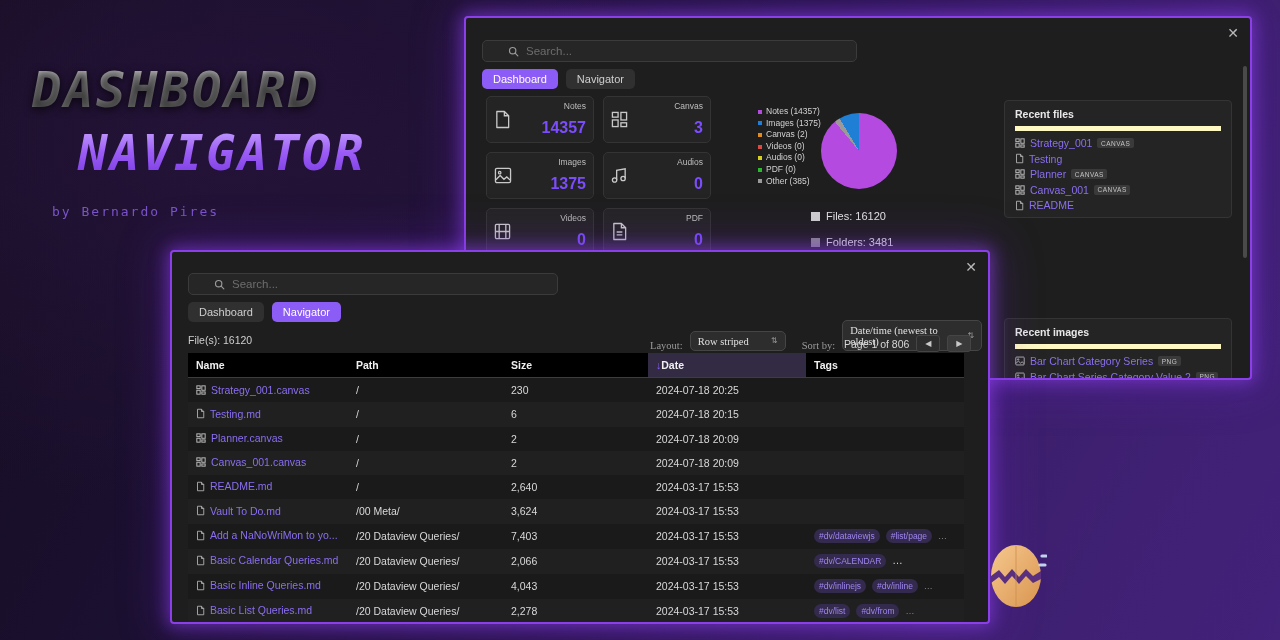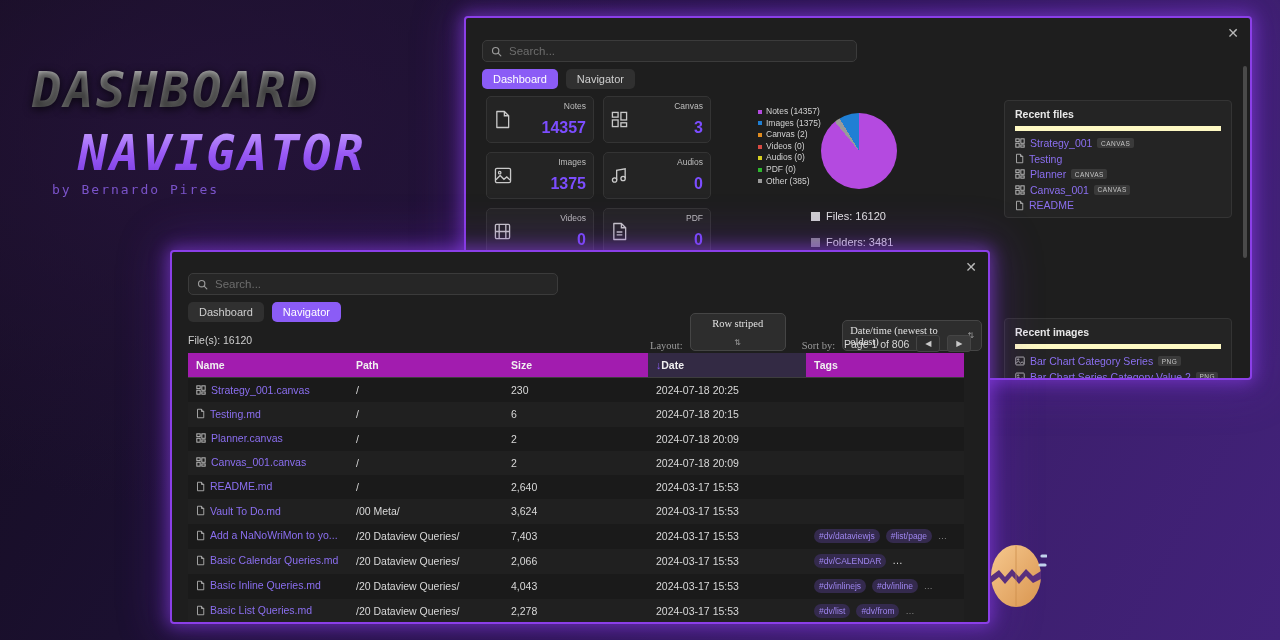--- a/index.html
+++ b/index.html
@@ -30,21 +30,21 @@
     font-family: "DejaVu Sans Mono", monospace;
     font-size: 49px; font-weight: bold; font-style: italic;
     letter-spacing: 2.5px; margin-top: 6px; padding-left: 56px;
     background: linear-gradient(180deg, #c9a8ff 0%, #9b5cf6 48%, #7536e0 100%);
     -webkit-background-clip: text; background-clip: text;
     -webkit-text-fill-color: transparent; color: transparent;
   }
   .title-by {
     font-family: "DejaVu Sans Mono", monospace;
     font-size: 13px; color: #7a53c9; letter-spacing: 2px;
-    padding-left: 30px;
+    margin-top: 22px; padding-left: 30px;
   }
 
   
   .win {
     position: absolute; background: #1e1e1e;
     border: 2px solid #8b3fe8; border-radius: 4px;
     box-shadow: 0 0 16px 3px rgba(139,63,232,0.55), 0 0 44px 10px rgba(110,40,200,0.28);
     overflow: hidden;
   }
   .win-dash { left: 464px; top: 16px; width: 788px; height: 364px; }
@@ -52,21 +52,21 @@
 
   .close-btn {
     position: absolute; right: 6px; top: 4px; width: 22px; height: 22px;
     display: flex; align-items: center; justify-content: center;
     color: #b9b9b9; font-size: 14px; cursor: pointer; line-height: 1;
   }
 
   .searchbar {
     position: absolute; display: flex; align-items: center; gap: 7px;
     background: #262626; border: 1px solid #3b3b3b; border-radius: 5px;
-    height: 22px; padding: 0 8px;
+    height: 22px; padding: 0 25px;
   }
   .searchbar .ph { color: #6d6d6d; font-size: 11.5px; }
 
   .tabs { position: absolute; display: flex; gap: 8px; }
   .tab {
     font-size: 11px; padding: 4px 11px; border-radius: 5px;
     background: #303030; color: #cfcfcf; cursor: pointer; white-space: nowrap;
   }
   .tab.active { background: #8b5cf6; color: #fff; }
 
@@ -113,21 +113,21 @@
   }
   .select .car { color: #9a9a9a; font-size: 8px; line-height: 1; }
   .pager { position: absolute; display: flex; align-items: center; gap: 7px; font-size: 10.5px; color: #d6d6d6; }
   .pbtn { width: 24px; height: 17px; background: #2d2d2d; border: 1px solid #454545;
           border-radius: 3px; display: flex; align-items: center; justify-content: center;
           color: #c8c8c8; font-size: 8px; cursor: pointer; }
   .filecount { position: absolute; font-size: 10.5px; color: #cfcfcf; }
 
   table { position: absolute; border-collapse: collapse; table-layout: fixed; }
   th {
-    background: #a21caf; color: #f0f0f0; font-size: 10.5px; font-weight: bold;
+    background: #000000; color: #f0f0f0; font-size: 10.5px; font-weight: bold;
     text-align: left; padding: 6px 8px; border-bottom: 1px solid #3d3d3d;
   }
   th.date-col { background: #332a44; }
   td { font-size: 10.5px; color: #d8d8d8; padding: 5.5px 8px; white-space: nowrap;
        overflow: hidden; text-overflow: ellipsis; }
   tr.odd td { background: #1a1a1a; }
   tr.even td { background: #202020; }
   td.nm { color: #8b6ff0; }
   td.nm span.fn { display: inline-flex; align-items: center; gap: 5px; }
   .tagchip { background: #342a4d; color: #9f86f0; font-size: 8.5px;
@@ -401,21 +401,21 @@
     <span class="ph">Search...</span>
   </div>
 
   <div class="tabs" style="left:16px; top:50px;">
     <div class="tab">Dashboard</div>
     <div class="tab active">Navigator</div>
   </div>
 
   <div class="ctl-row" style="left:478px; top:52px;">
     <span>Layout:</span>
-    <div class="select" style="width:96px; justify-content:space-between;flex-direction:column;">
+    <div class="select" style="width:96px; justify-content:space-between;">
       <span>Row striped</span>
       <span class="car">⇅</span>
     </div>
     <span style="margin-left:9px;margin-top:36px;">Sort by:</span>
     <div class="select" style="width:140px; justify-content:space-between;">
       <span>Date/time (newest to oldest)</span>
       <span class="car">⇅</span>
     </div>
   </div>
 

